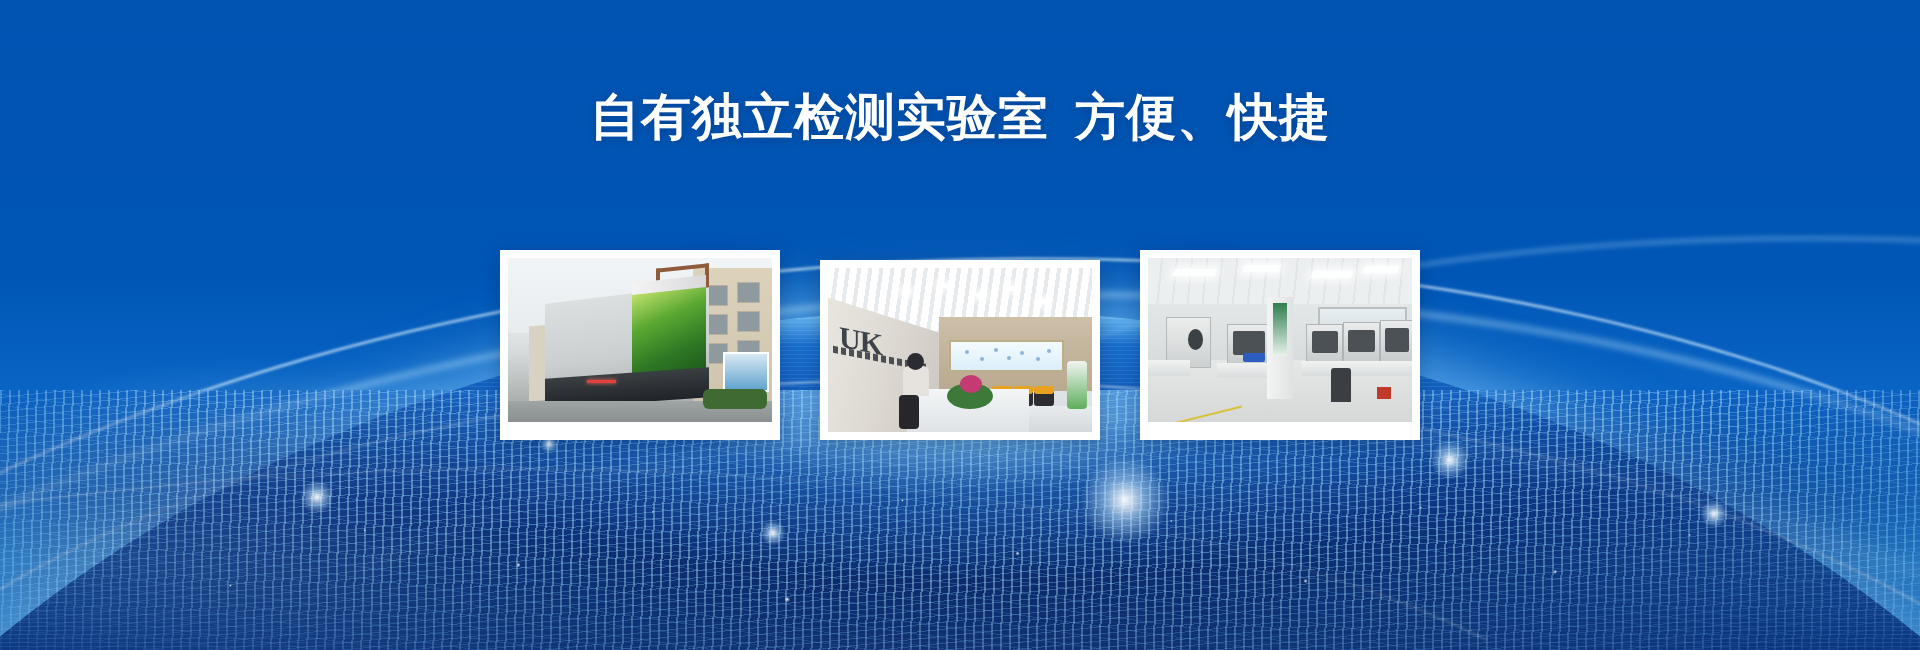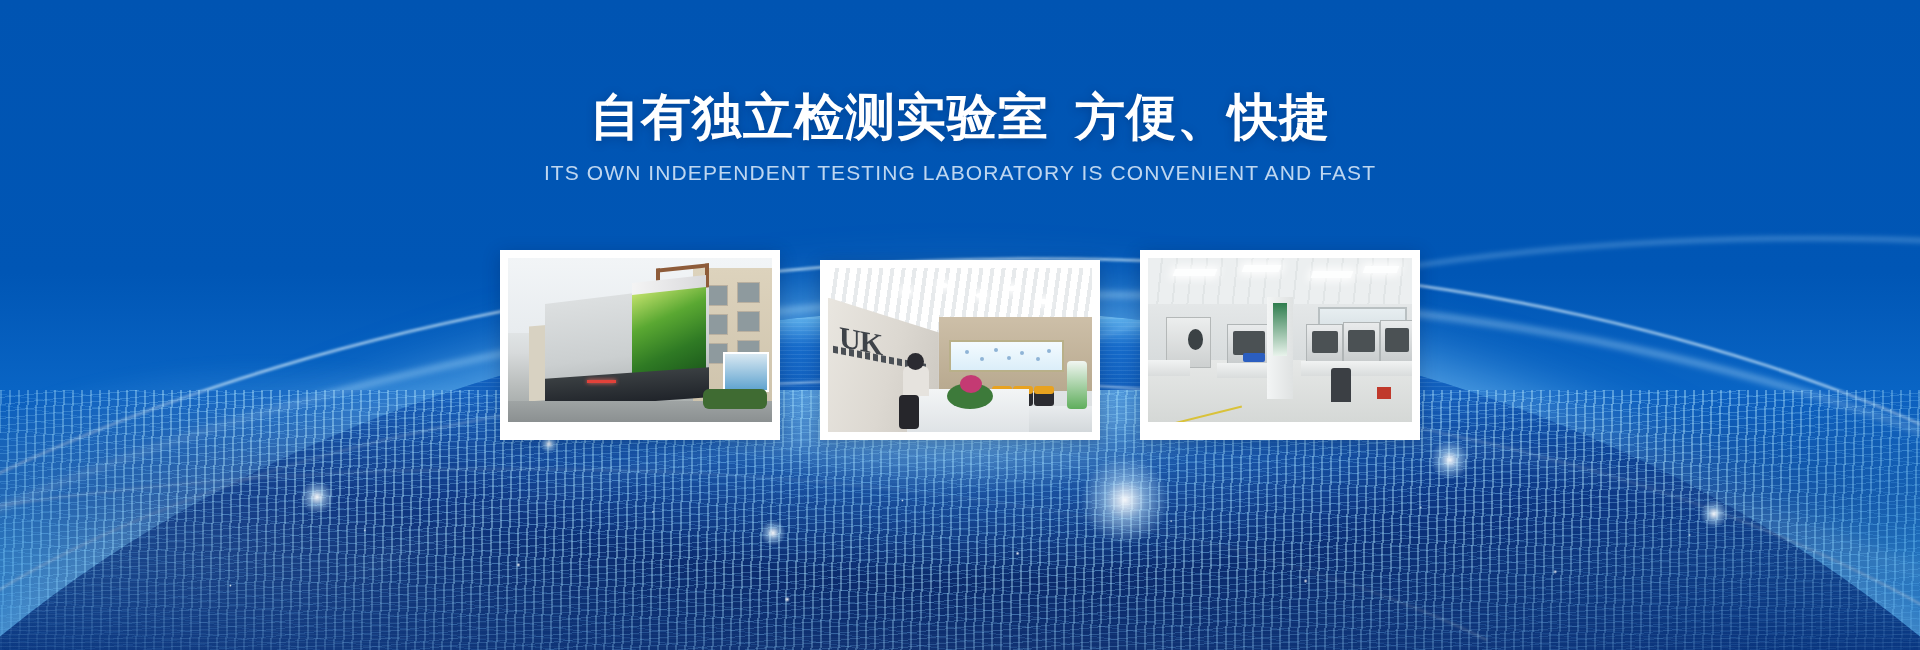--- a/index.html
+++ b/index.html
@@ -184,21 +184,20 @@
 
   <div class="flare" style="left:1080px;top:455px;width:90px;height:90px;"></div>
   <div class="flare" style="left:300px;top:480px;width:34px;height:34px;"></div>
   <div class="flare" style="left:1430px;top:440px;width:40px;height:40px;"></div>
   <div class="flare" style="left:760px;top:520px;width:26px;height:26px;"></div>
   <div class="flare" style="left:1700px;top:500px;width:28px;height:28px;"></div>
   <div class="flare" style="left:540px;top:435px;width:18px;height:18px;"></div>
 
   <div class="headline-wrap">
     <h1 class="headline"><span>自有独立检测实验室</span><span class="gap"></span><span>方便、快捷</span></h1>
-    <p class="subhead">ITS OWN INDEPENDENT TESTING LABORATORY IS CONVENIENT AND FAST</p>
   </div>
 
   <div class="photo-strip">
 
     <div class="photo-frame" style="margin-top:0px;">
       <div class="photo p1">
         <div class="sky"></div>
         <div class="bld-far"></div>
         <div class="bld-right">
           <div class="win" style="left:16%;top:12%;width:26%;height:13%;"></div>

